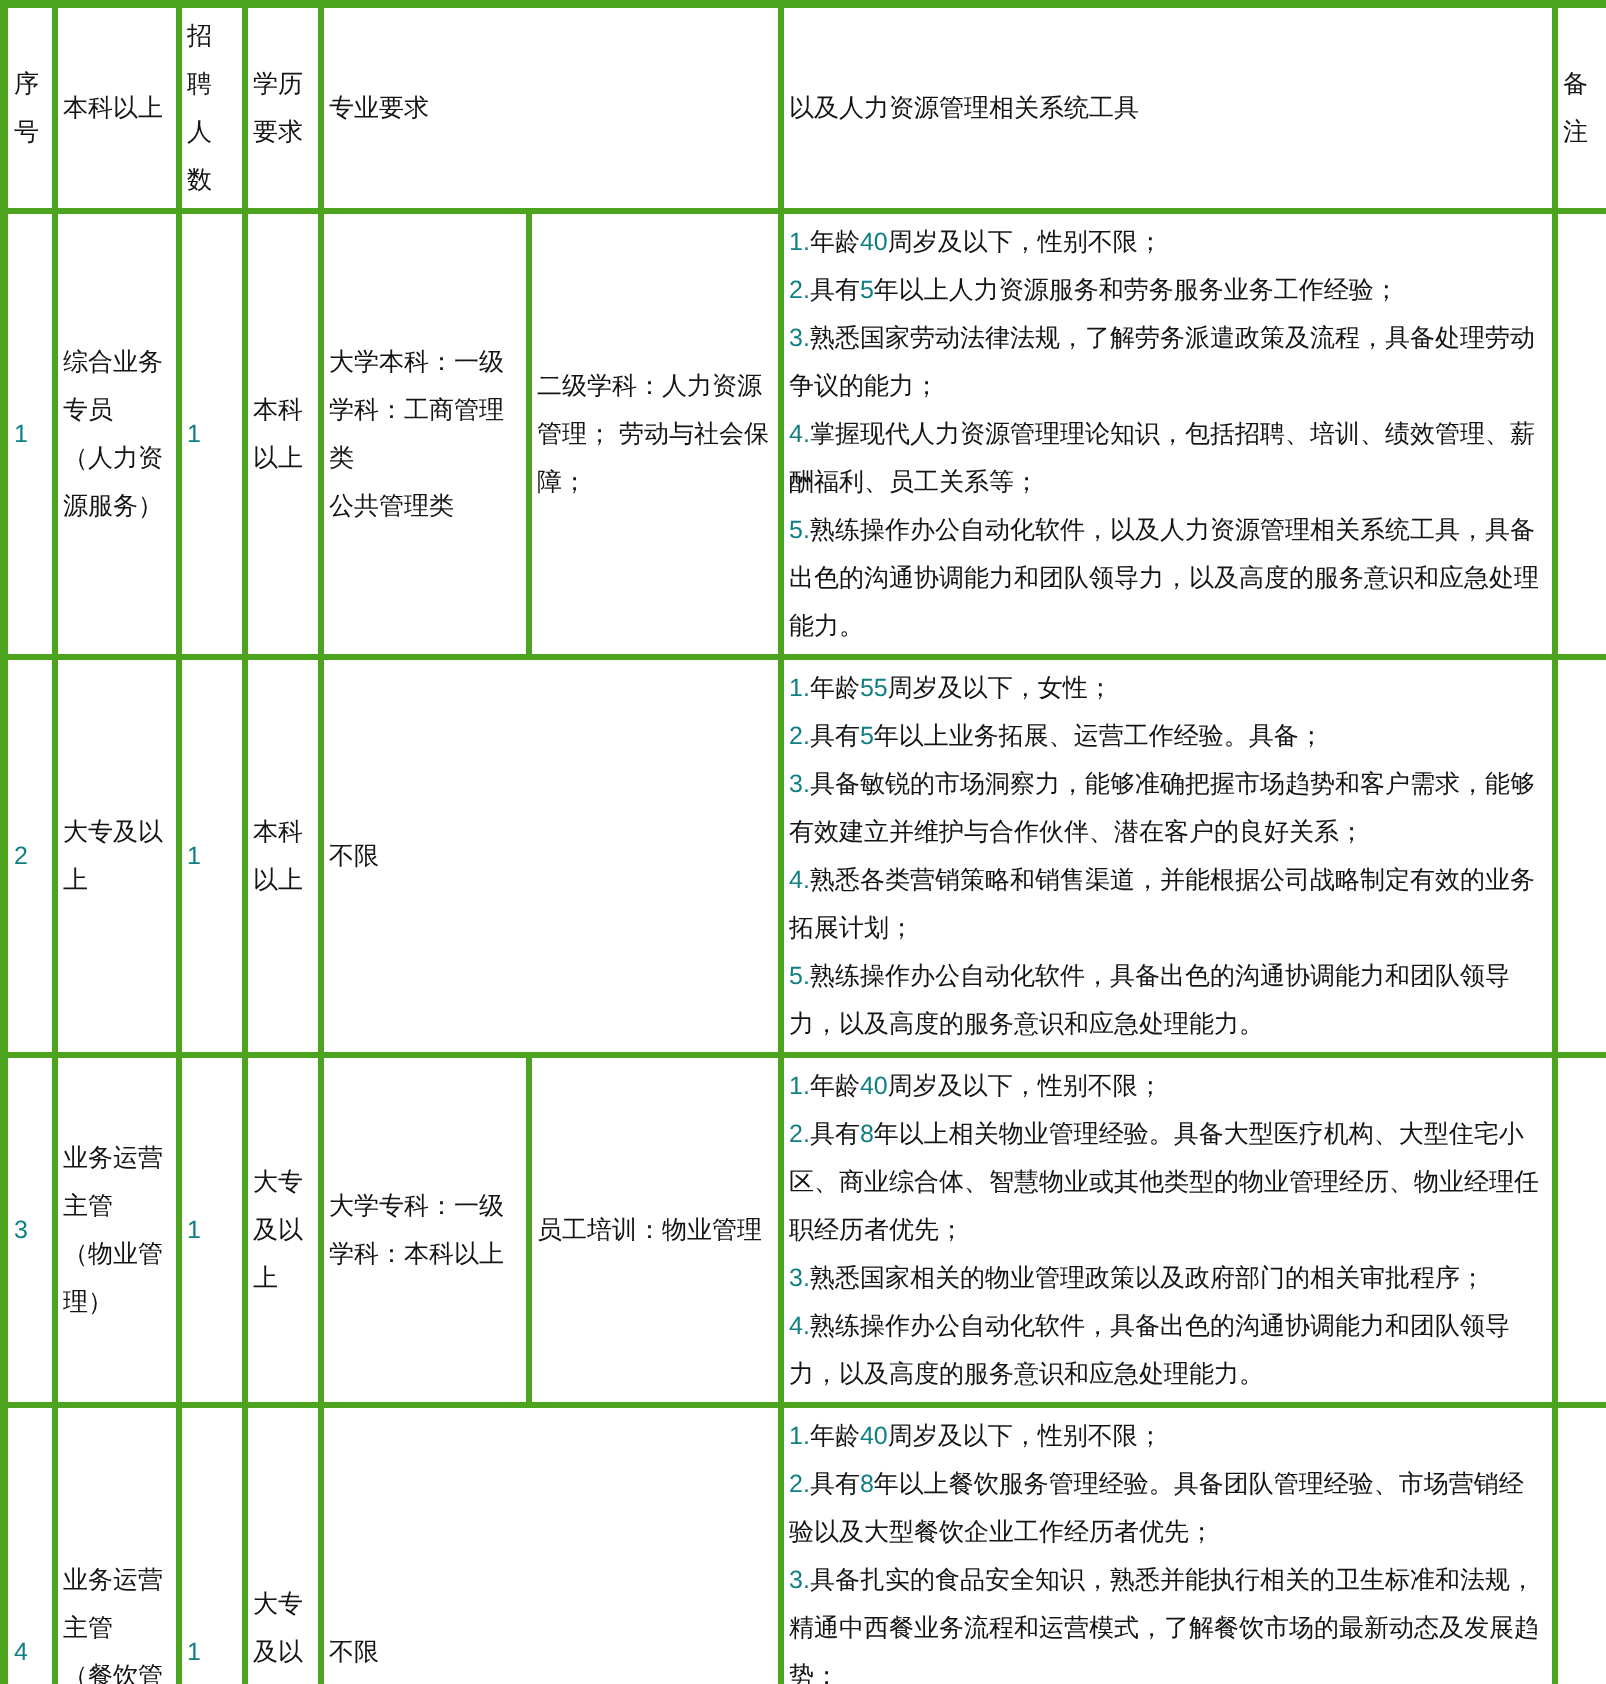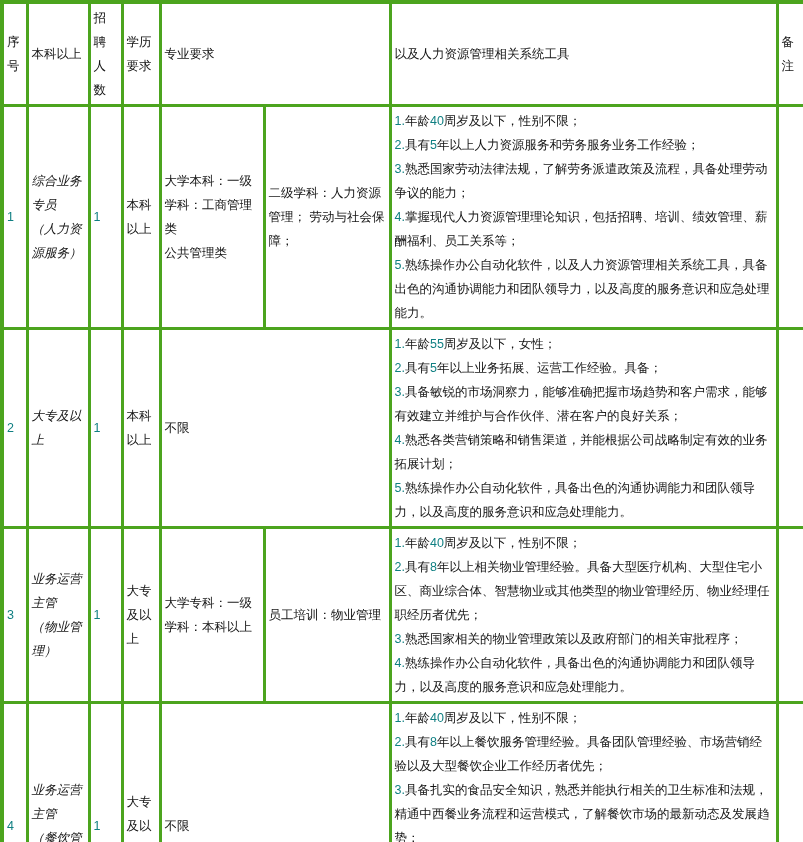--- a/index.html
+++ b/index.html
@@ -37,21 +37,21 @@
     padding: 2px 3px;
     white-space: pre-wrap;
     word-break: break-all;
     overflow: hidden;
   }
   tr.hdr      { height: 50px;  }
   tr.job-1    { height: 193px; }
   tr.job-2    { height: 190px; }
   tr.job-3    { height: 174px; }
   tr.job-4    { height: 211px; }
-  td.c-pos    { padding-left: 5px; font-style: italic; }
+  td.c-pos    { padding-left: 5px; }
   .num        { color: var(--digit-color); }
 </style>
 </head>
 <body>
 
 <div class="page">
   <table class="recruit">
     <colgroup>
       <col style="width:25px">
         <col style="width:62px">

